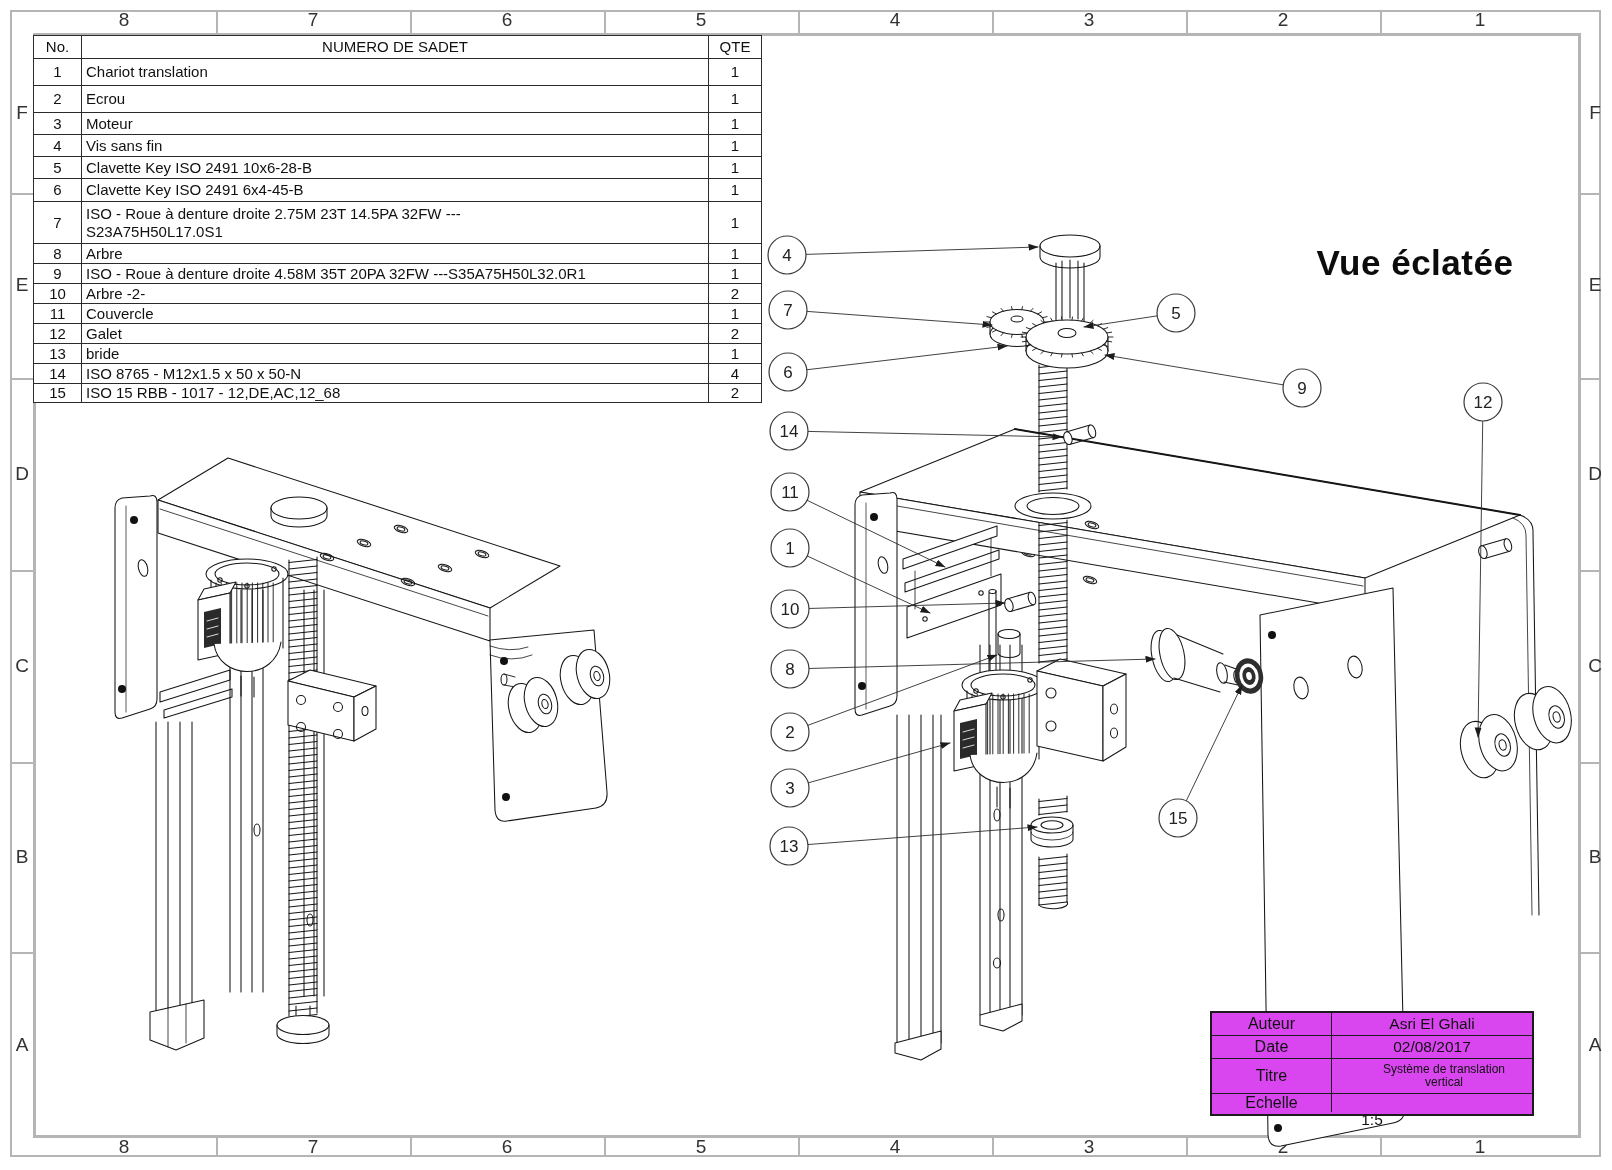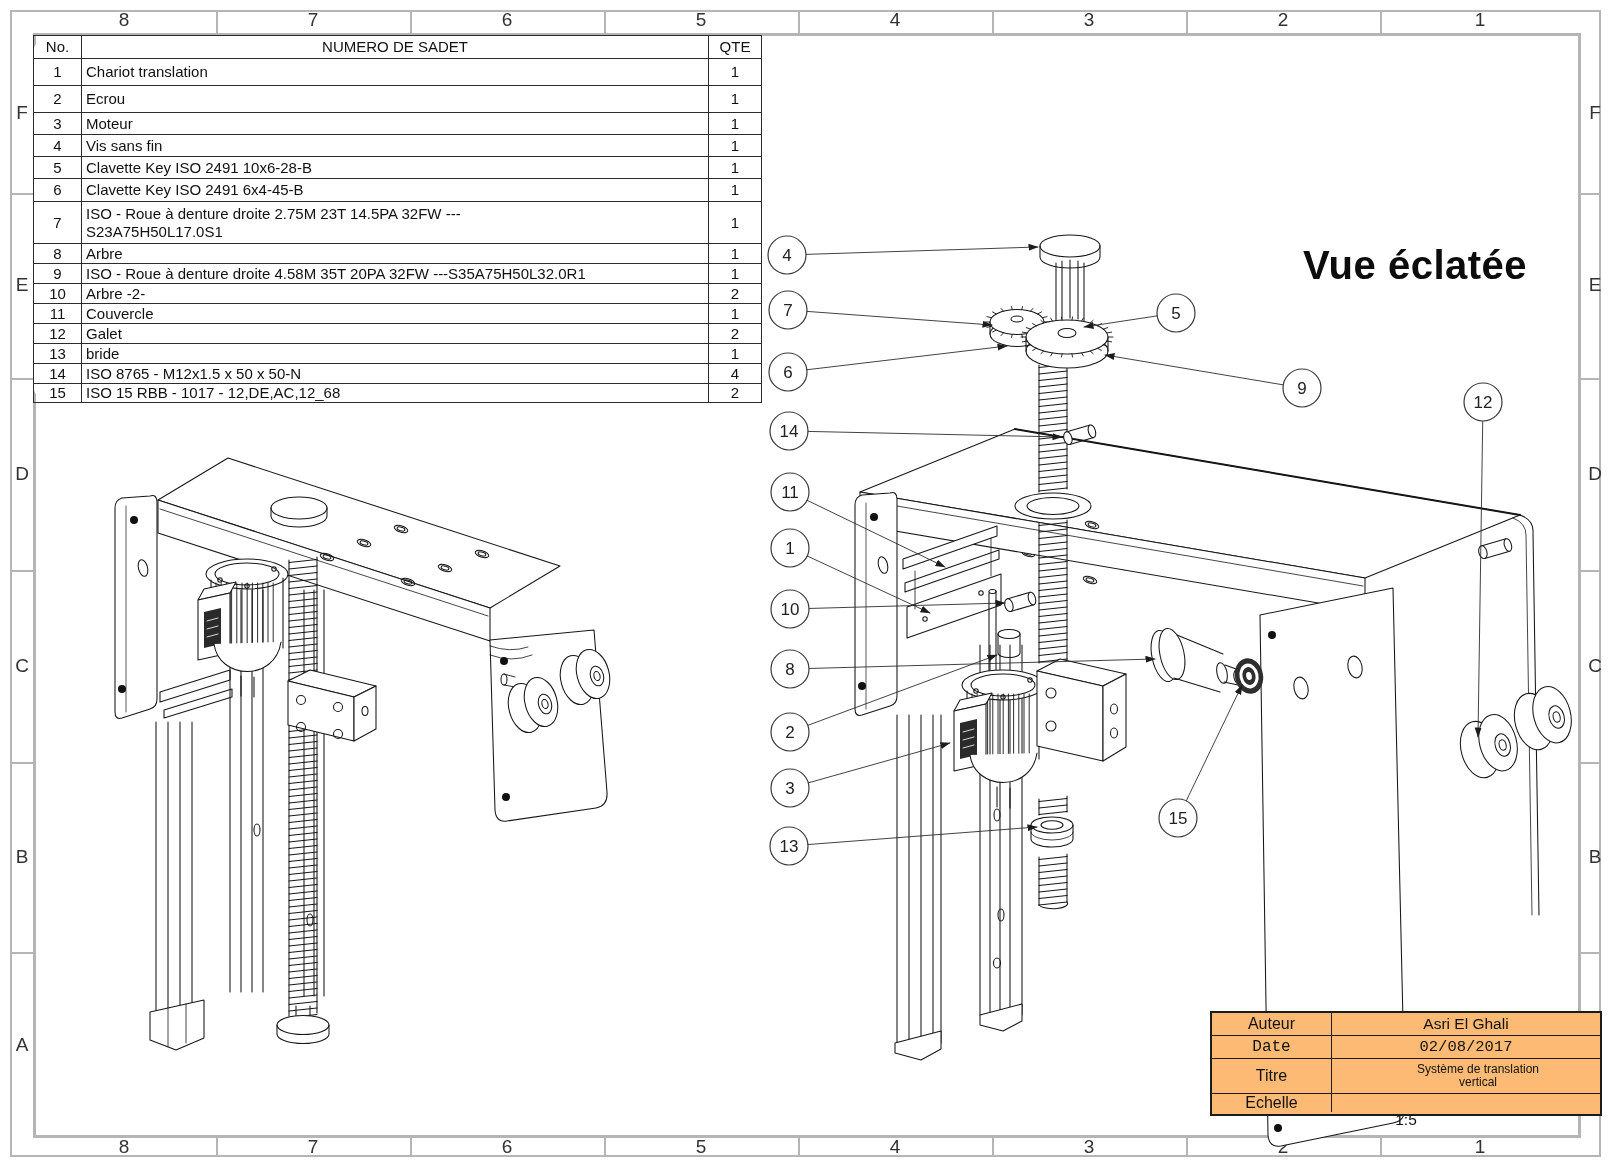--- a/index.html
+++ b/index.html
@@ -6,33 +6,33 @@
   .page{position:relative;width:1612px;height:1170px;background:#fff;overflow:hidden;
         font-family:"Liberation Sans",sans-serif;color:#111;}
   .abs{position:absolute;}
   
   .outer-border{left:10px;top:10px;width:1591px;height:1147px;border:2.5px solid #b5b5b5;box-sizing:border-box;}
   .inner-border{left:33px;top:33px;width:1548px;height:1105px;border:3.5px solid #b5b5b5;box-sizing:border-box;}
   .zone-label{width:26px;height:20px;text-align:center;font-size:19px;color:#333;line-height:20px;}
   .tickv{width:2px;background:#b5b5b5;}
   .tickh{height:2px;background:#b5b5b5;}
   
-  #parts-table{left:33px;top:35px;border-collapse:collapse;table-layout:fixed;background:#fff;border-radius:19px;}
+  #parts-table{left:33px;top:35px;border-collapse:collapse;table-layout:fixed;background:#fff;}
   #parts-table th,#parts-table td{border:1px solid #2b2b2b;font-weight:normal;font-size:15px;
       padding:0 4px;overflow:hidden;line-height:1.18;color:#111;}
   #parts-table{border:1.6px solid #2b2b2b;}
   .col-no{width:39px;text-align:center;}
   .col-name{width:618px;text-align:left;white-space:pre-line;}
   .col-qty{width:44px;text-align:center;}
   th.col-name{text-align:center;}
   
-  #vue-title{left:1290px;top:243px;width:250px;text-align:center;font-size:40px;font-weight:bold;
+  #vue-title{left:1290px;top:243px;width:250px;text-align:center;font-size:35px;font-weight:bold;
       color:#0c0c0c;letter-spacing:0.5px;}
   
-  #title-block{left:1210px;top:1011px;width:392px;border:2px solid #1c1c1c;box-sizing:border-box;background:#fdba74;}
+  #title-block{left:1210px;top:1011px;width:324px;border:2px solid #1c1c1c;box-sizing:border-box;background:#d946ef;}
   .tb-row{display:flex;border-top:1.4px solid #1c1c1c;}
   .tb-row:first-child{border-top:none;}
   .tb-label{width:119px;border-right:1.4px solid #1c1c1c;display:flex;align-items:center;justify-content:center;
       font-size:16px;}
   .tb-value{flex:1;display:flex;align-items:center;justify-content:center;font-size:15.5px;
       white-space:pre-line;text-align:center;line-height:1.05;}
   svg text{font-family:"Liberation Sans",sans-serif;}
 </style>
 </head>
 <body>
@@ -729,21 +729,21 @@
     </g>
   </svg>
 
   <div id="vue-title" class="abs">Vue éclatée</div>
 
   <div id="title-block" class="abs">
       <div class="tb-row" style="height: 22px;">
         <div class="tb-label">Auteur</div>
         <div class="tb-value">Asri El Ghali</div>
       </div>
-      <div class="tb-row" style="height: 22px; font-family: Liberation Mono, monospace;">
+      <div class="tb-row" style="height: 22px;">
         <div class="tb-label">Date</div>
         <div class="tb-value">02/08/2017</div>
       </div>
       <div class="tb-row" style="height: 34px; gap: 24px;">
         <div class="tb-label">Titre</div>
         <div class="tb-value" style="font-size: 12px;">Système de translation
 vertical</div>
       </div>
       <div class="tb-row" style="height: 20px; flex-direction: column;">
         <div class="tb-label">Echelle</div>

